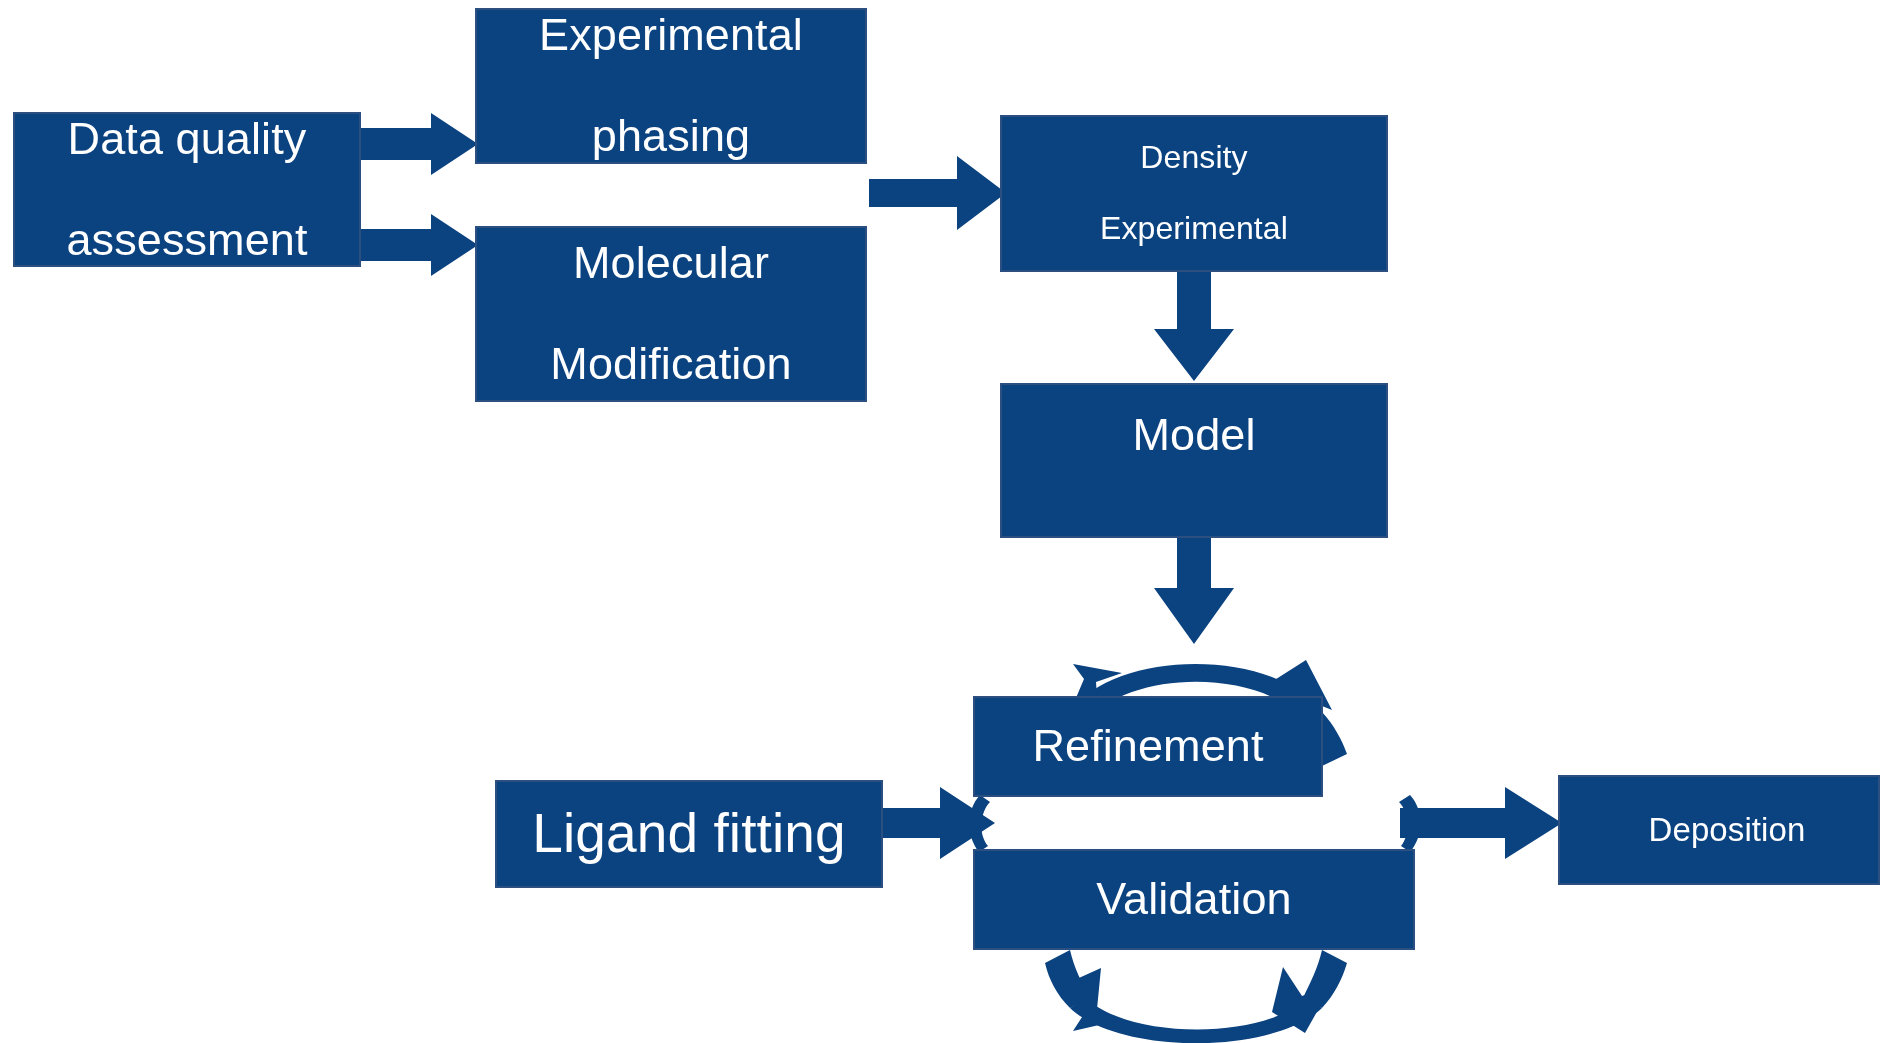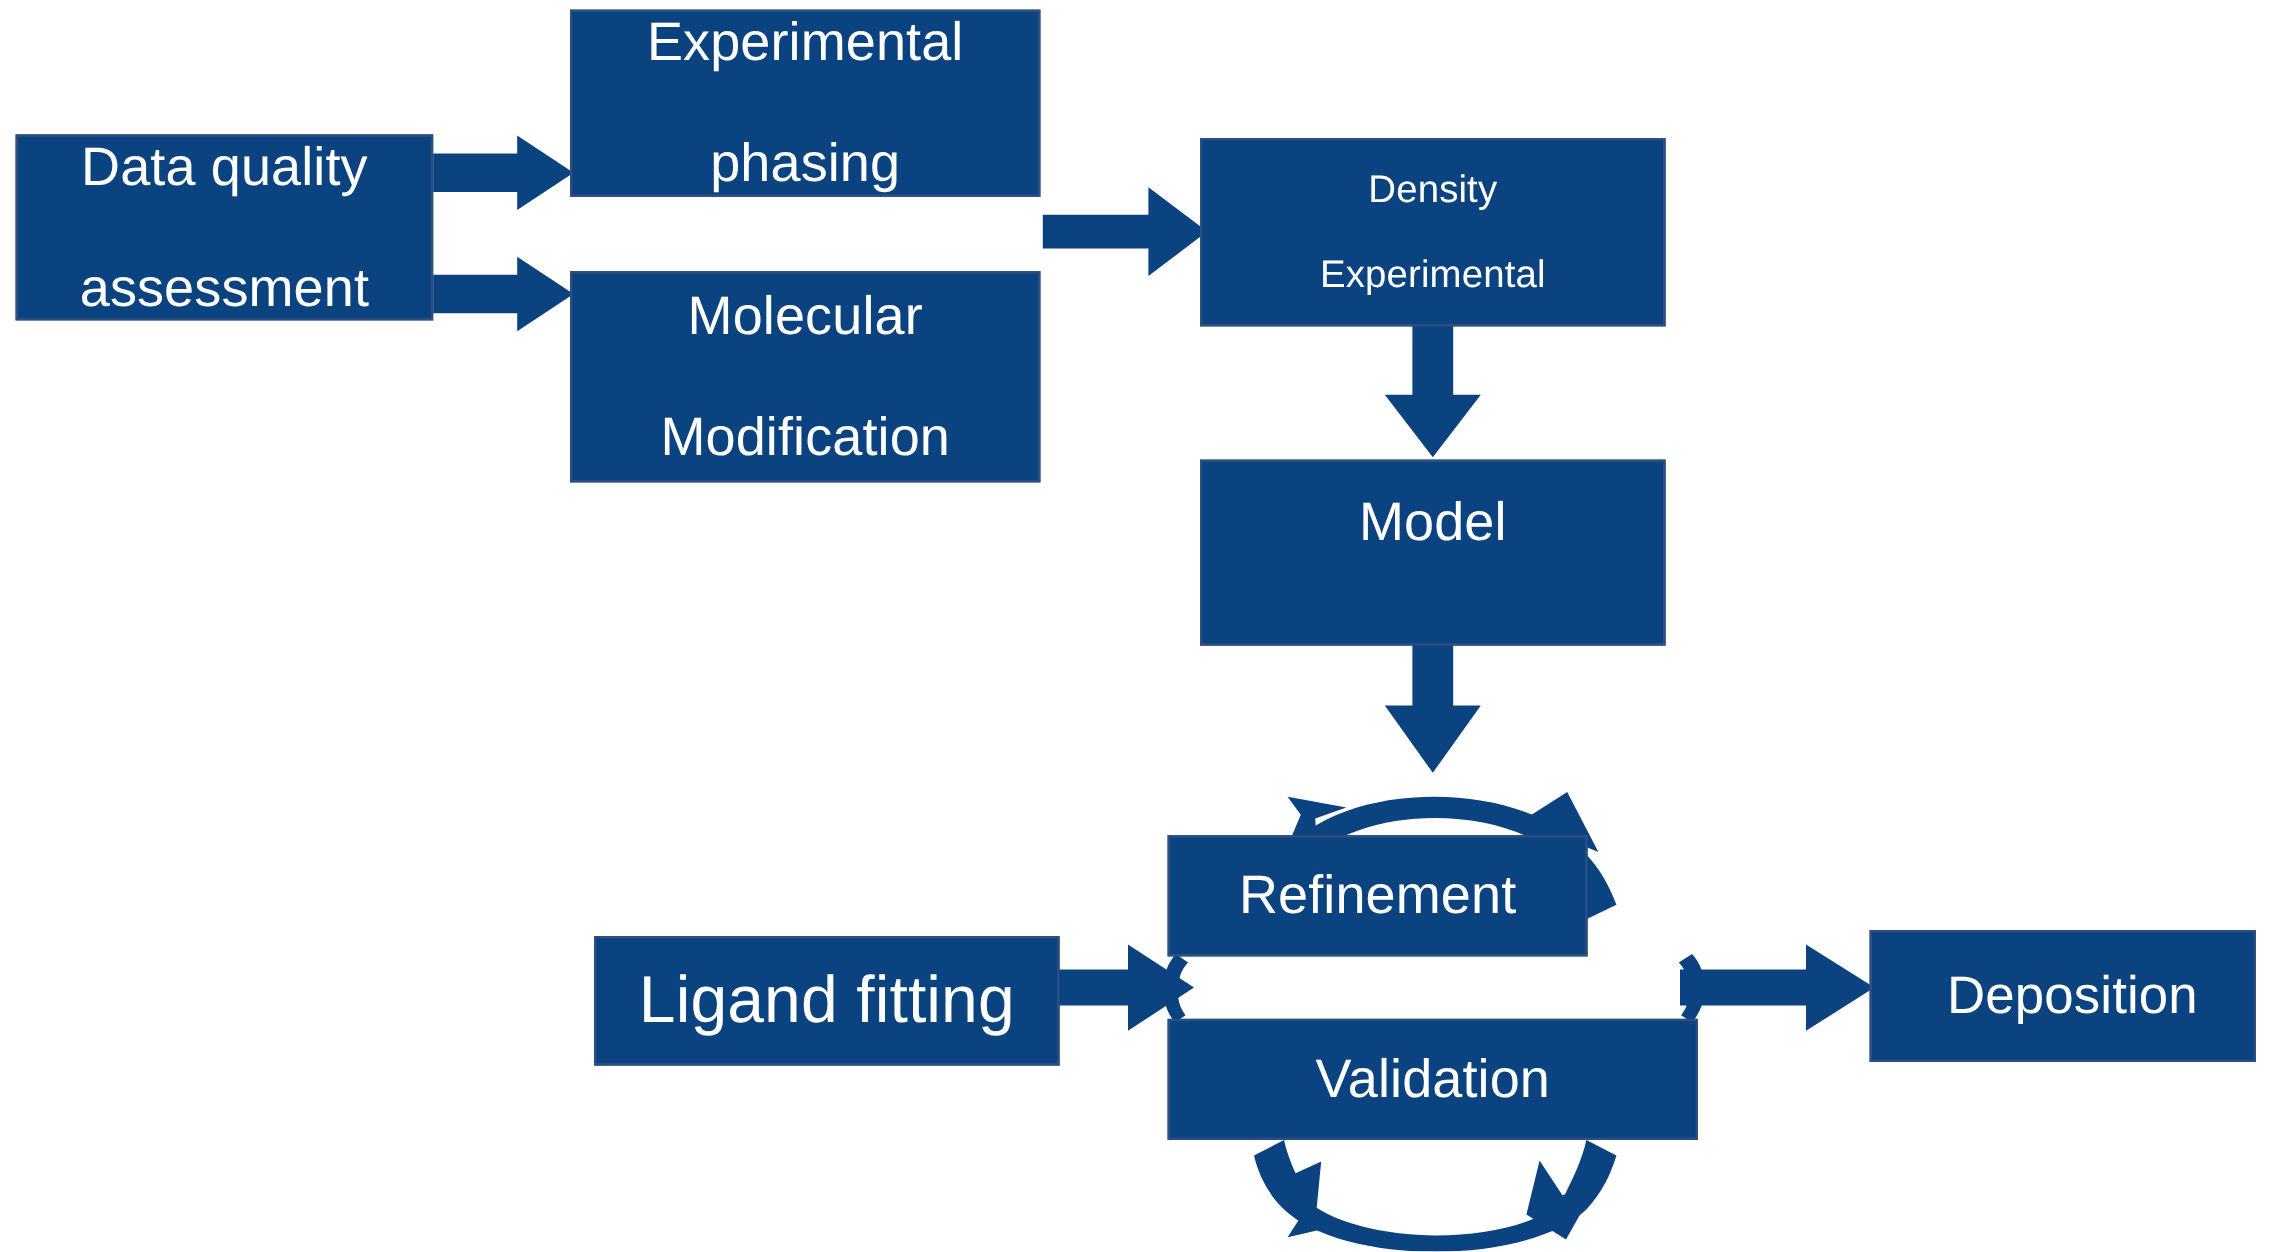--- a/index.html
+++ b/index.html
@@ -36,21 +36,21 @@
 
   
   #n-dataquality   { left: 13px;   top: 112px; width: 348px; height: 155px; font-size: 45px; }
   #n-expphasing    { left: 475px;  top: 8px;   width: 392px; height: 156px; font-size: 45px; }
   #n-molrep        { left: 475px;  top: 226px; width: 392px; height: 176px; font-size: 45px; }
   #n-density       { left: 1000px; top: 115px; width: 388px; height: 157px; font-size: 32px; }
   #n-modelbuild    { left: 1000px; top: 383px; width: 388px; height: 155px; font-size: 45px; }
   #n-refinement    { left: 973px;  top: 696px; width: 350px; height: 101px; font-size: 45px; z-index: 4;}
   #n-validation    { left: 973px;  top: 849px; width: 442px; height: 101px; font-size: 45px; z-index: 4;}
   #n-ligand        { left: 495px;  top: 780px; width: 388px; height: 108px; font-size: 55px; }
-  #n-deposition    { left: 1558px; top: 775px; width: 322px; height: 110px; font-size: 44px; padding-left: 16px; }
+  #n-deposition    { left: 1558px; top: 775px; width: 322px; height: 110px; font-size: 33px; padding-left: 16px; }
 
   svg#edges {
     position: absolute;
     left: 0; top: 0;
     width: 1903px; height: 1043px;
     z-index: 1;
   }
   svg#edges-front {
     position: absolute;
     left: 0; top: 0;

